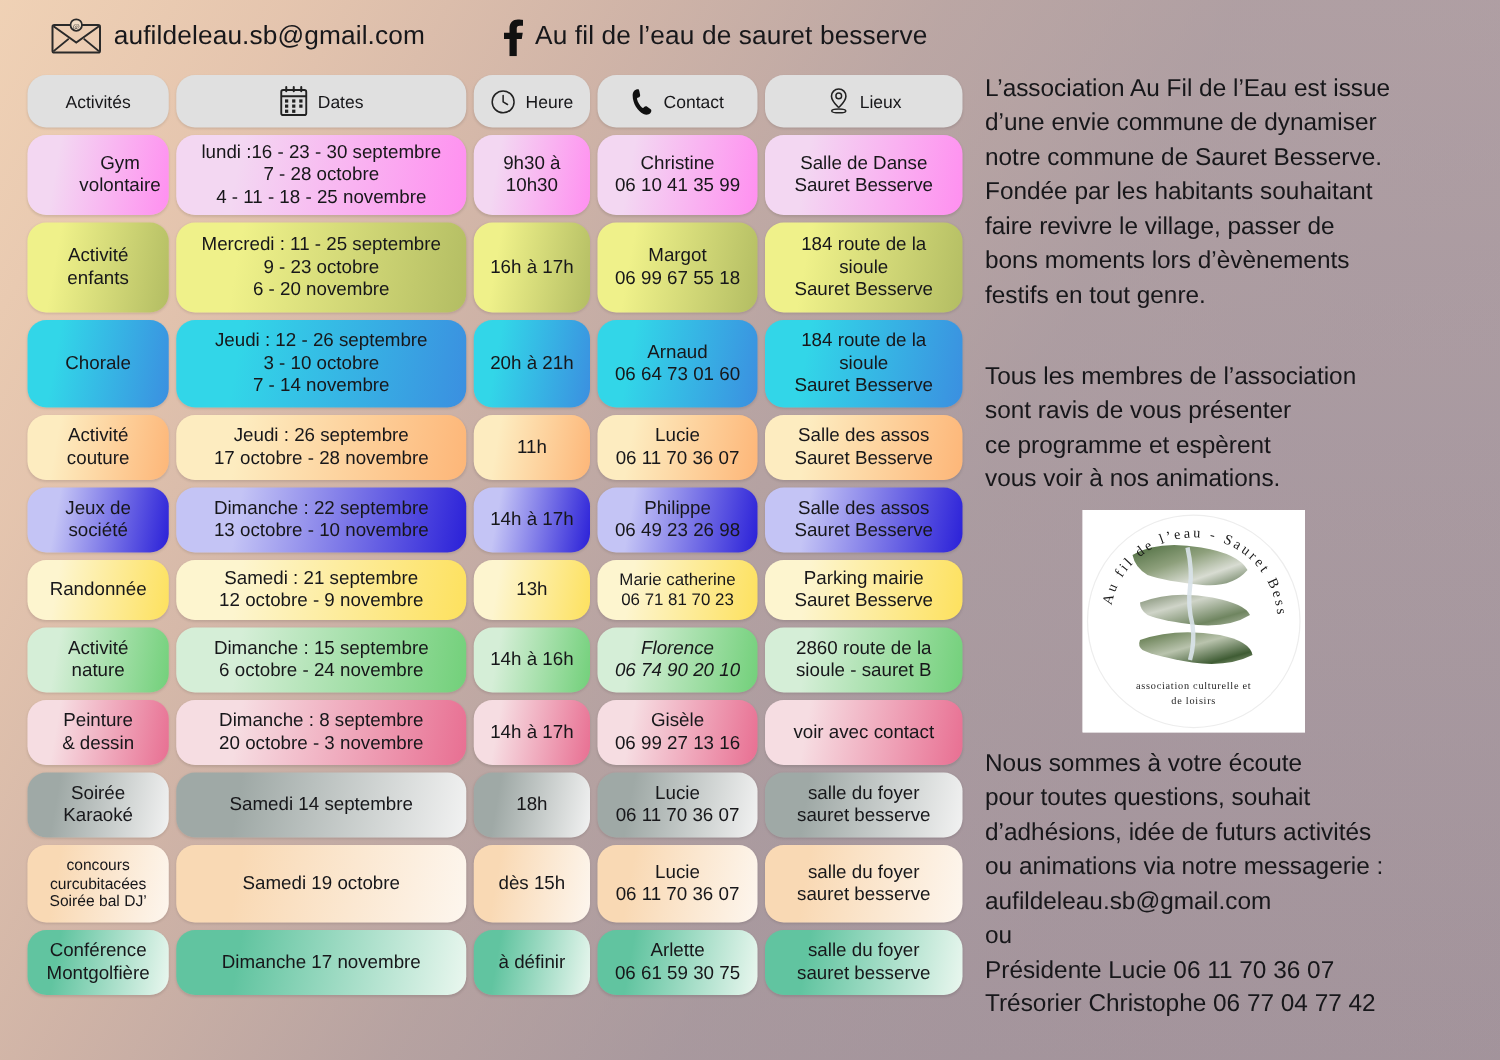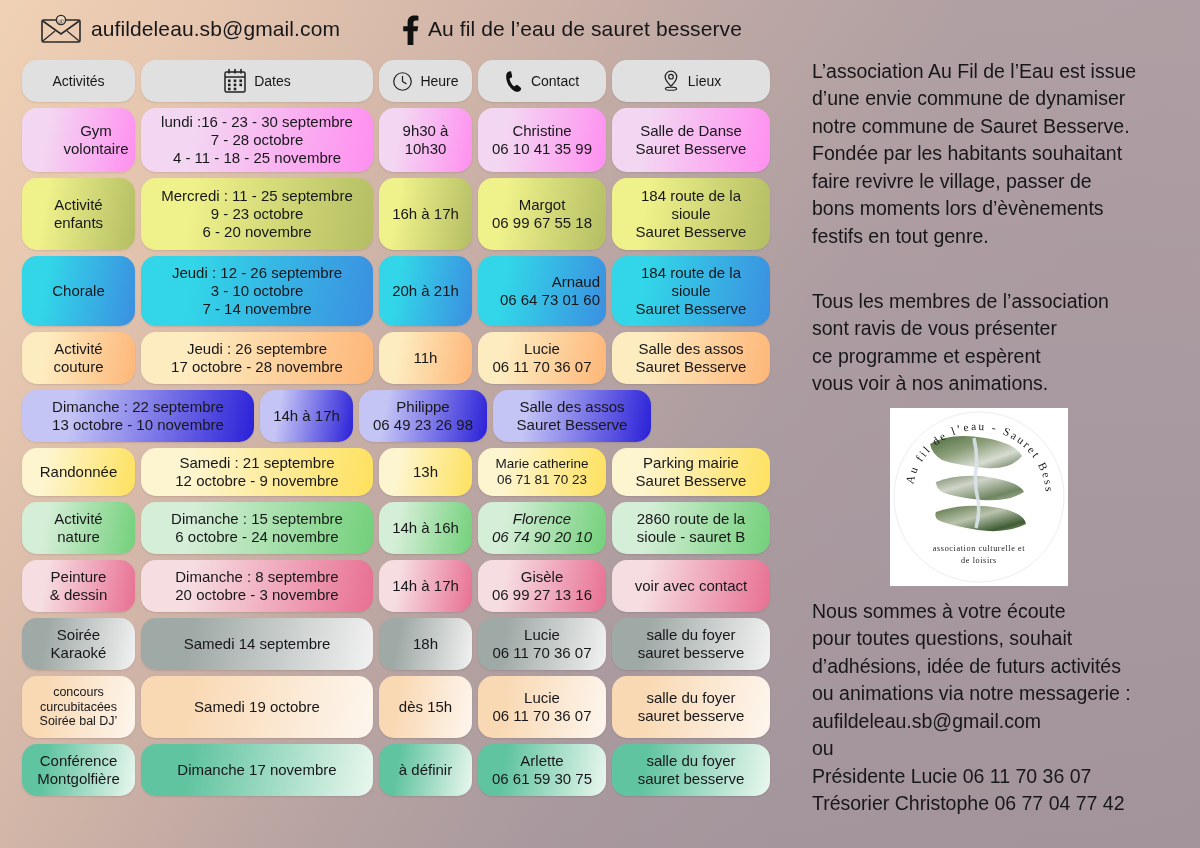--- a/index.html
+++ b/index.html
@@ -78,21 +78,21 @@
   .row.r8 .cell { height:52px; }
   .row.r9 .cell { height:52px; }
   .row.r10 .cell { height:62px; }
   .row.r11 .cell { height:52px; }
 
   .cell .txt { display:block; width:100%; }
   .sm { font-size:13.5px; }
   .xs { font-size:12.5px; }
 
   
-  .side { position:absolute; left:812px; top:0; width:382px; height:848px; }
+  .side { position:absolute; left:788px; top:0; width:382px; height:848px; }
   .para { position:absolute; font-size:19.5px; line-height:1.41; color:#17171a; white-space:pre-line; }
   #para-intro { top:58px; left:0; width:372px; }
   #para-members { top:288px; left:0; width:372px; }
   #para-contact { top:598px; left:0; width:372px; }
 
   
   .logo-box {
     position:absolute; left:78px; top:408px;
     width:178px; height:178px;
     background:#fff;
@@ -235,21 +235,21 @@
       </div>
     <div class="cell c-date" style="background: linear-gradient(100deg, rgb(50, 214, 232) 0%, rgb(50, 214, 232) 22%, rgb(59, 143, 224) 100%); box-shadow: rgba(0, 0, 0, 0.1) 0px 1px 2px;">
         <span class="txt" style="white-space: pre-line;">Jeudi : 12 - 26 septembre
 3 - 10 octobre
 7 - 14 novembre</span>
       </div>
     <div class="cell c-heure" style="background: linear-gradient(100deg, rgb(50, 214, 232) 0%, rgb(50, 214, 232) 22%, rgb(59, 143, 224) 100%); box-shadow: rgba(0, 0, 0, 0.1) 0px 1px 2px;">
         <span class="txt" style="white-space: pre-line;">20h à 21h</span>
       </div>
     <div class="cell c-cont" style="background: linear-gradient(100deg, rgb(50, 214, 232) 0%, rgb(50, 214, 232) 22%, rgb(59, 143, 224) 100%); box-shadow: rgba(0, 0, 0, 0.1) 0px 1px 2px;">
-        <span class="txt" style="white-space: pre-line; text-align: right;">Arnaud
+        <span class="txt" style="white-space: pre-line;">Arnaud
 06 64 73 01 60</span>
       </div>
     <div class="cell c-lieu" style="background: linear-gradient(100deg, rgb(50, 214, 232) 0%, rgb(50, 214, 232) 22%, rgb(59, 143, 224) 100%); box-shadow: rgba(0, 0, 0, 0.1) 0px 1px 2px;">
         <span class="txt" style="white-space: pre-line;">184 route de la
 sioule
 Sauret Besserve</span>
       </div>
   </div>
 
   <div class="row r4">
@@ -268,20 +268,24 @@
         <span class="txt" style="white-space: pre-line;">Lucie
 06 11 70 36 07</span>
       </div>
     <div class="cell c-lieu" style="background: linear-gradient(100deg, rgb(253, 236, 192) 0%, rgb(253, 236, 192) 22%, rgb(253, 182, 120) 100%); box-shadow: rgba(0, 0, 0, 0.1) 0px 1px 2px;">
         <span class="txt" style="white-space: pre-line;">Salle des assos
 Sauret Besserve</span>
       </div>
   </div>
 
   <div class="row r5">
+    <div class="cell c-act" style="background: linear-gradient(100deg, rgb(196, 196, 245) 0%, rgb(196, 196, 245) 22%, rgb(42, 32, 216) 100%); box-shadow: rgba(0, 0, 0, 0.1) 0px 1px 2px;">
+        <span class="txt" style="white-space: pre-line;">Jeux de
+société</span>
+      </div>
     <div class="cell c-date" style="background: linear-gradient(100deg, rgb(196, 196, 245) 0%, rgb(196, 196, 245) 22%, rgb(42, 32, 216) 100%); box-shadow: rgba(0, 0, 0, 0.1) 0px 1px 2px;">
         <span class="txt" style="white-space: pre-line;">Dimanche : 22 septembre
 13 octobre - 10 novembre</span>
       </div>
     <div class="cell c-heure" style="background: linear-gradient(100deg, rgb(196, 196, 245) 0%, rgb(196, 196, 245) 22%, rgb(42, 32, 216) 100%); box-shadow: rgba(0, 0, 0, 0.1) 0px 1px 2px;">
         <span class="txt" style="white-space: pre-line;">14h à 17h</span>
       </div>
     <div class="cell c-cont" style="background: linear-gradient(100deg, rgb(196, 196, 245) 0%, rgb(196, 196, 245) 22%, rgb(42, 32, 216) 100%); box-shadow: rgba(0, 0, 0, 0.1) 0px 1px 2px;">
         <span class="txt" style="white-space: pre-line;">Philippe
 06 49 23 26 98</span>

